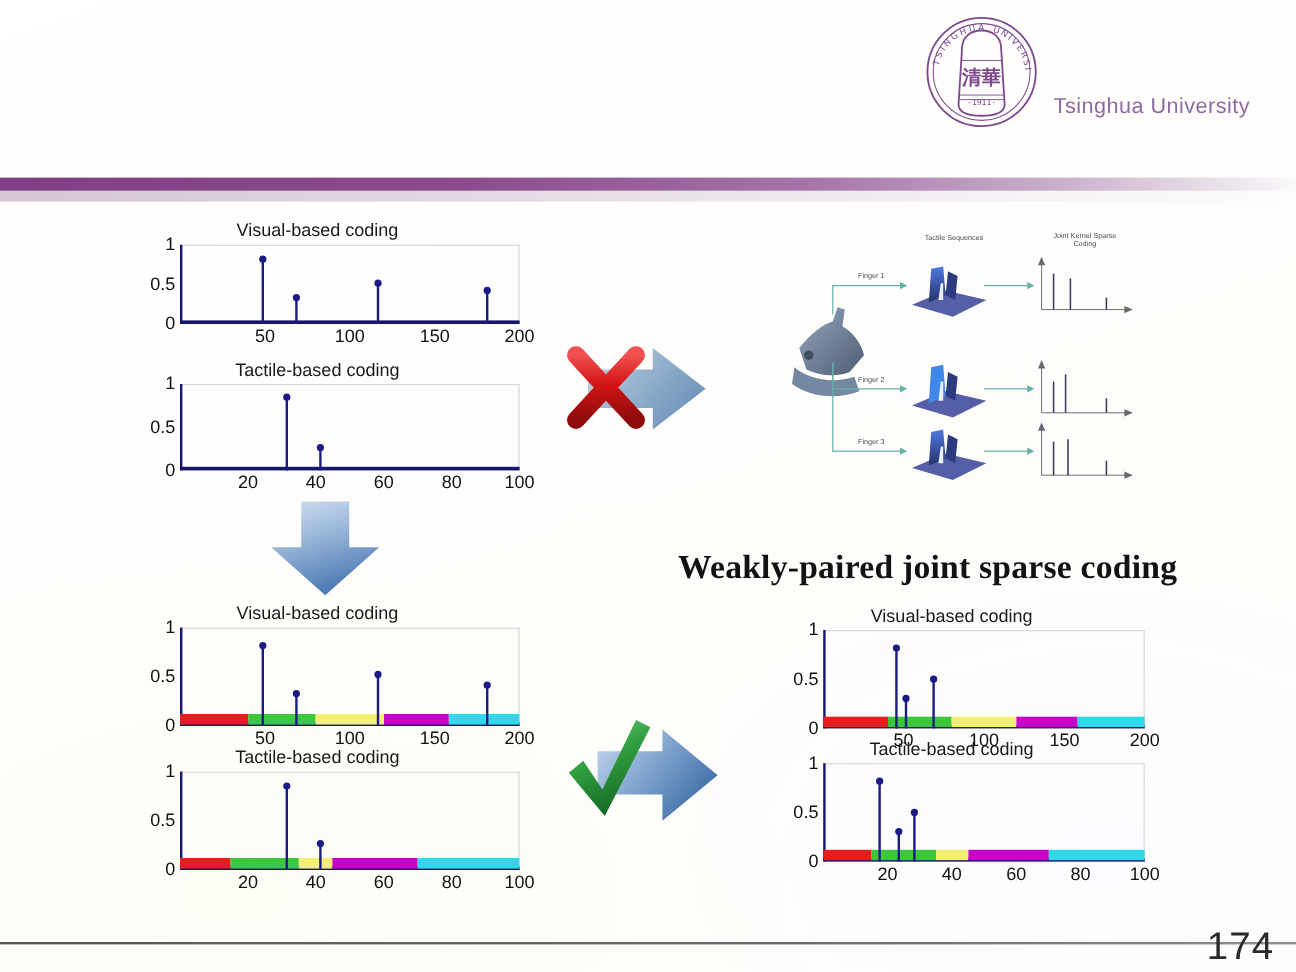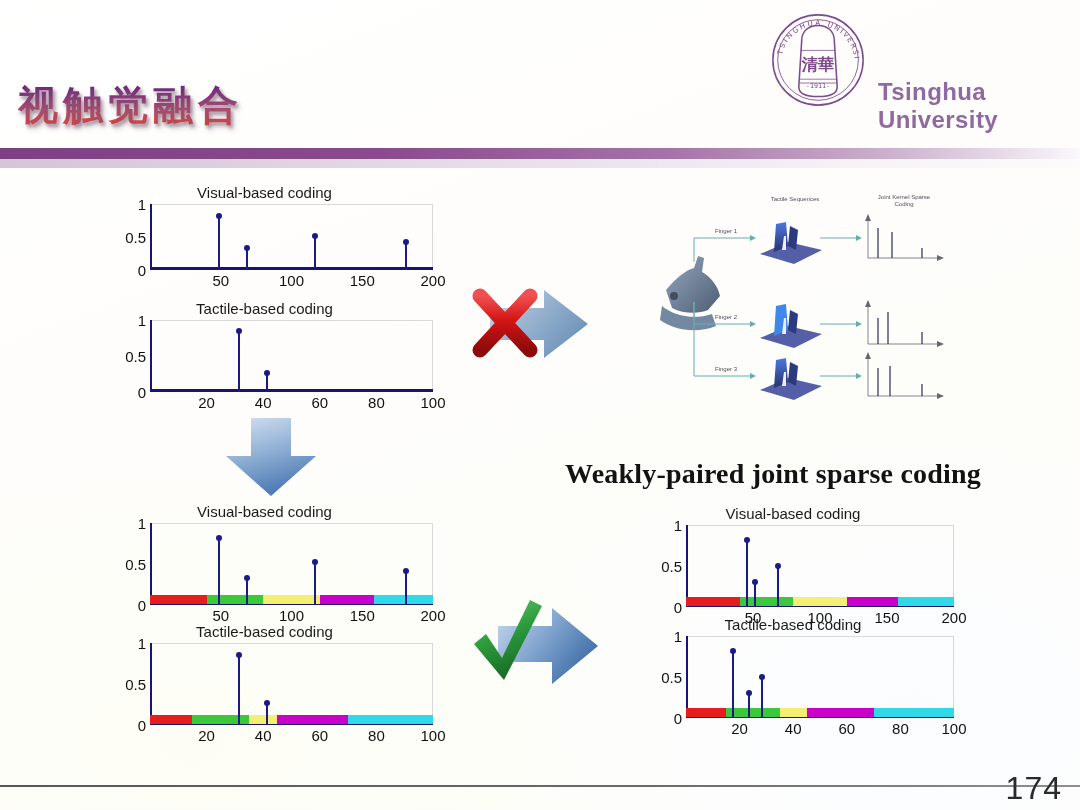--- a/index.html
+++ b/index.html
@@ -54,21 +54,21 @@
   .seal { position: absolute; left: 0; top: 0; width: 96px; height: 96px; }
   .logo-cn {
     position: absolute; left: 104px; top: 12px;
     font-family: "DejaVu Sans", sans-serif;
     font-size: 42px; font-weight: 700; letter-spacing: 4px;
     color: #7d4a8e;
     font-style: italic;
   }
   .logo-en {
     position: absolute; left: 108px; top: 66px;
-    font-size: 24px; letter-spacing: .4px; color: #8f6aa0; font-weight: 700;
+    font-size: 18px; letter-spacing: .4px; color: #8f6aa0; font-weight: 400;
   }
 
   
   .sec-heading {
     position: absolute;
     font-family: "Liberation Serif", serif;
     font-weight: 700;
     color: #121212;
     white-space: nowrap;
   }
@@ -142,21 +142,20 @@
     position: absolute; left: 56px; top: 16px;
     font-family: "DejaVu Sans", sans-serif;
     font-size: 30px; font-weight: 700; color: #5b4a68; letter-spacing: 1px;
   }
 </style>
 </head>
 <body>
 
 <div class="slide">
 
-  <div class="title">视触觉融合</div>
   <div class="divider-wrap">
     <div class="divider-main"></div>
     <div class="divider-sub"></div>
   </div>
 
   <div class="logo">
     <svg class="seal" viewBox="0 0 100 100">
       <circle cx="50" cy="50" r="47" fill="none" stroke="#7d4a8e" stroke-width="1.6"></circle>
       <circle cx="50" cy="50" r="42" fill="none" stroke="#7d4a8e" stroke-width="0.9"></circle>
       <path d="M50 14 C40 14 33 20 33 30 L30 78 C30 84 36 88 50 88 C64 88 70 84 70 78 L67 30 C67 20 60 14 50 14 Z" fill="none" stroke="#7d4a8e" stroke-width="1.6"></path>

